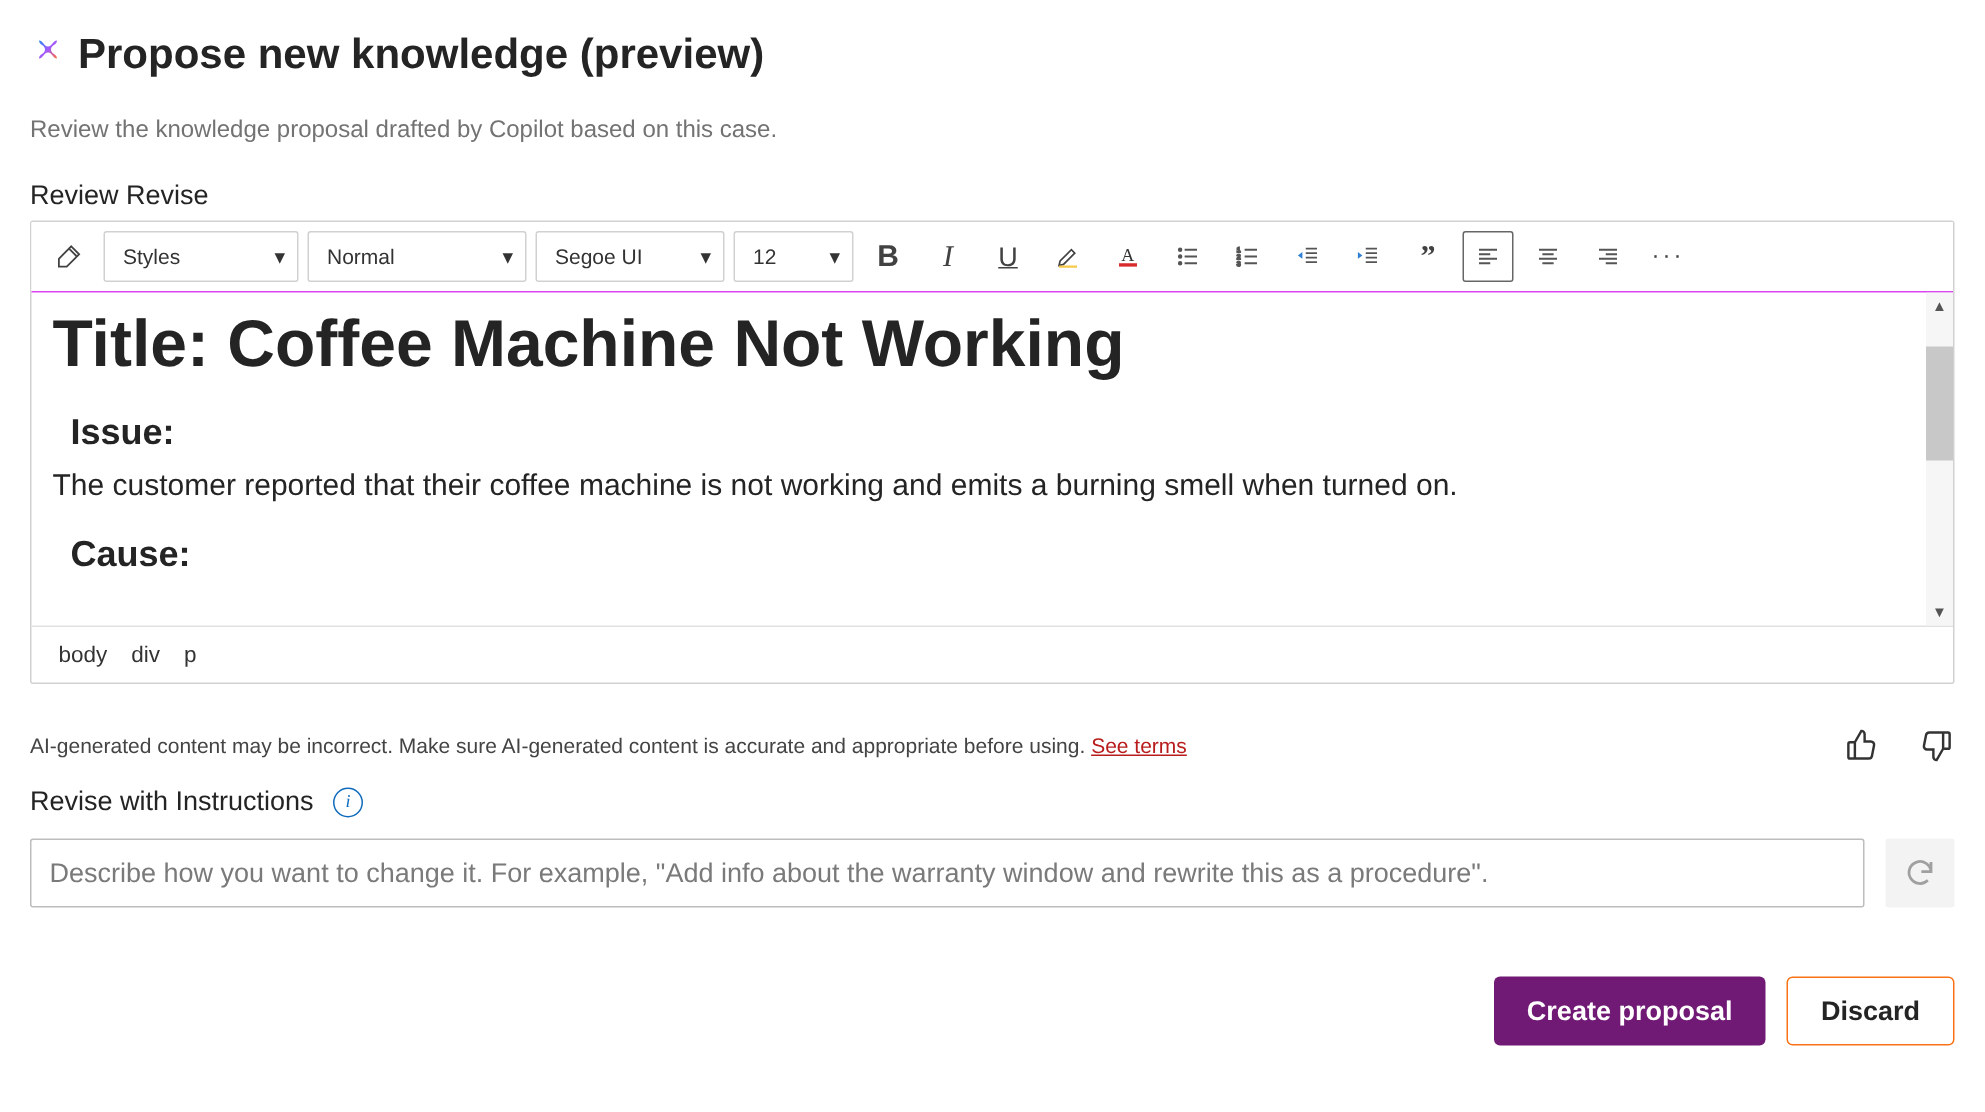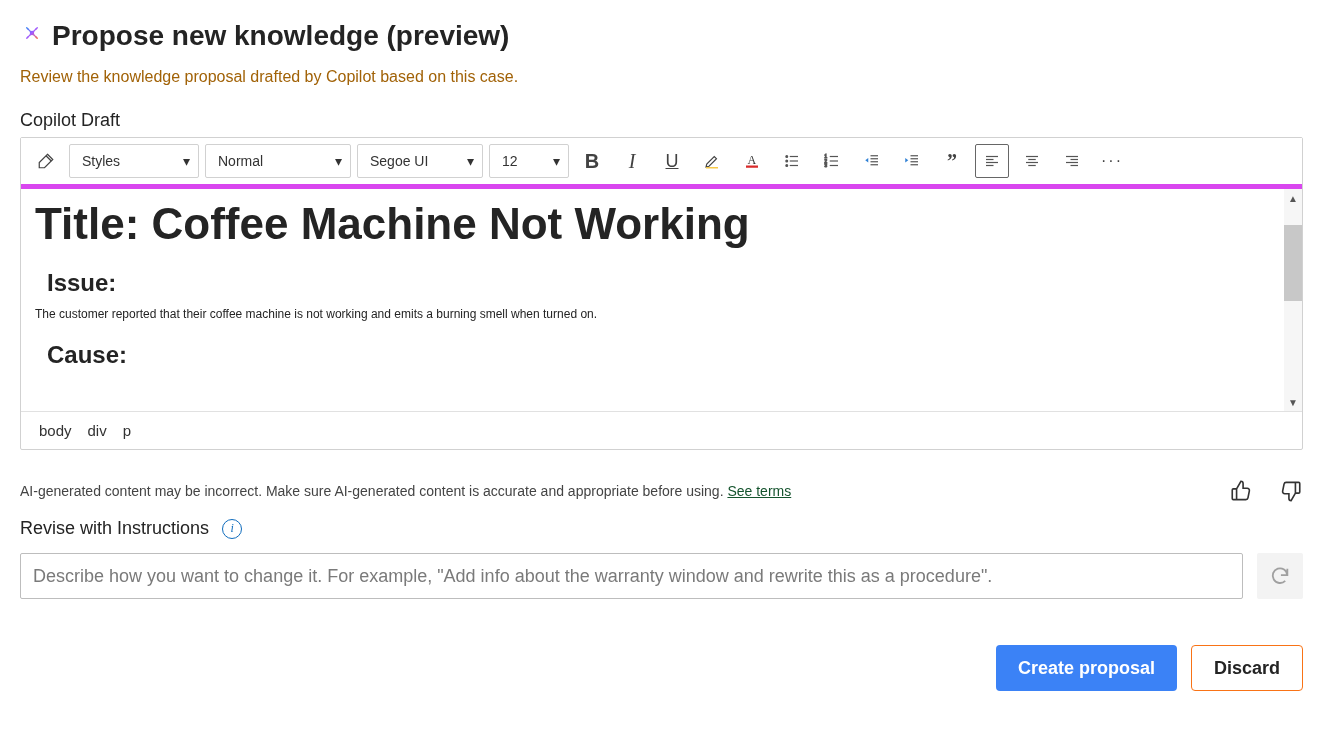--- a/index.html
+++ b/index.html
@@ -5,33 +5,33 @@
   * { box-sizing: border-box; }
   body {
     margin: 0;
     padding: 20px;
     font-family: "Segoe UI", Tahoma, sans-serif;
     color: #242424;
     background: #fff;
   }
   .header { display: flex; align-items: center; gap: 8px; }
   .page-title { font-size: 28px; font-weight: 600; margin: 0; }
-  .page-subtitle { font-size: 16px; color: #a16207; margin: 16px 0 24px 0; }
+  .page-subtitle { font-size: 16px; color: #737373; margin: 26px 0 24px 0; }
   .section-label { font-size: 18px; font-weight: 400; margin-bottom: 6px; }
 
   .editor-container {
     border: 1px solid #d1d1d1;
     border-radius: 2px;
     position: relative;
   }
   .toolbar {
     display: flex;
     gap: 6px;
     padding: 6px 8px;
-    border-bottom: 5px solid #d946ef;
+    border-bottom: 1px solid #d946ef;
     background: #fff;
   }
   .tb-btn {
     width: 34px; height: 34px;
     display: flex; align-items: center; justify-content: center;
     color: #424242;
     border-radius: 2px;
     cursor: pointer;
   }
   .tb-btn svg { width: 18px; height: 18px; }
@@ -50,21 +50,21 @@
 
   .editor-body {
     padding: 6px 14px 14px 14px;
     height: 222px;
     overflow: hidden;
     position: relative;
     font-family: "Segoe UI", sans-serif;
   }
   .editor-body h1 { font-size: 44px; font-weight: 700; margin: 4px 0 12px 0; }
   .editor-body h2 { font-size: 24px; font-weight: 700; margin: 20px 0 10px 12px; }
-  .editor-body p  { font-size: 12px; margin: 10px 0; color: #242424; }
+  .editor-body p  { font-size: 20px; margin: 10px 0; color: #242424; }
 
   .scroll-track {
     position: absolute; right: 0; top: 0; bottom: 0; width: 18px;
     background: #f6f6f6;
   }
   .scroll-arrow {
     width: 18px; height: 18px;
     display: flex; align-items: center; justify-content: center;
     color: #555; font-size: 10px;
   }
@@ -76,21 +76,21 @@
   .path-bar {
     border-top: 1px solid #e1e1e1;
     padding: 10px 18px; font-size: 15px; color: #333;
     display: flex; gap: 16px;
   }
 
   .disclaimer-row {
     display: flex; align-items: center; justify-content: space-between;
     margin-top: 28px; font-size: 14px; color: #444;
   }
-  .disclaimer-row a { color: #14532d; text-decoration: underline; }
+  .disclaimer-row a { color: #b91c1c; text-decoration: underline; }
   .feedback { display: flex; gap: 22px; }
   .feedback svg { width: 26px; height: 26px; cursor: pointer; }
 
   .revise-row { display: flex; align-items: center; gap: 13px; margin-top: 14px; font-size: 18px; }
   .info-icon {
     width: 20px; height: 20px; border: 1.5px solid #0f6cbd; color: #0f6cbd;
     border-radius: 50%; display:flex; align-items:center; justify-content:center;
     font-size: 12px; font-style: italic; font-family: Georgia, serif;
   }
 
@@ -106,21 +106,21 @@
     cursor: not-allowed;
   }
   .refresh-btn svg { width: 22px; height: 22px; }
 
   .footer-actions { display:flex; justify-content:flex-end; gap:14px; margin-top:46px; }
   .btn {
     height: 46px; padding: 0 22px; border-radius: 4px; font-size: 18px;
     font-weight: 600; display:flex; align-items:center; cursor:pointer;
     font-family: inherit;
   }
-  .btn.primary { background:#3b82f6; color:#fff; border:none; }
+  .btn.primary { background:#701a75; color:#fff; border:none; }
   .btn.secondary { background:#fff; color:#242424; border:1px solid #f97316; }
 
   .copilot-icon { width: 24px; height: 24px; }
 </style>
 </head>
 <body>
 
 <div class="header">
   <svg class="copilot-icon" viewBox="0 0 24 24">
     <defs>
@@ -129,21 +129,21 @@
         <stop offset="50%" stop-color="#a259ff"></stop>
         <stop offset="100%" stop-color="#ff6f3c"></stop>
       </linearGradient>
     </defs>
     <path fill="url(#g1)" d="M6 3c3 0 3 4 6 4s3-4 6-4c0 3-4 3-4 6s4 3 4 6c-3 0-3-4-6-4s-3 4-6 4c0-3 4-3 4-6S6 6 6 3z"></path>
   </svg>
   <h1 class="page-title">Propose new knowledge (preview)</h1>
 </div>
 <div class="page-subtitle">Review the knowledge proposal drafted by Copilot based on this case.</div>
 
-<div class="section-label">Copilot Draft</div>
+<div class="section-label">Review Revise</div>
 
 <div class="editor-container">
   <div class="toolbar">
     <div class="tb-btn">
       <svg viewBox="0 0 24 24" fill="none" stroke="currentColor" stroke-width="1.6">
           <path d="M14 3l7 7-11 11H3v-7z"></path>
           <path d="M12 5l7 7"></path>
         </svg>
     </div>
     <div class="dd styles">

